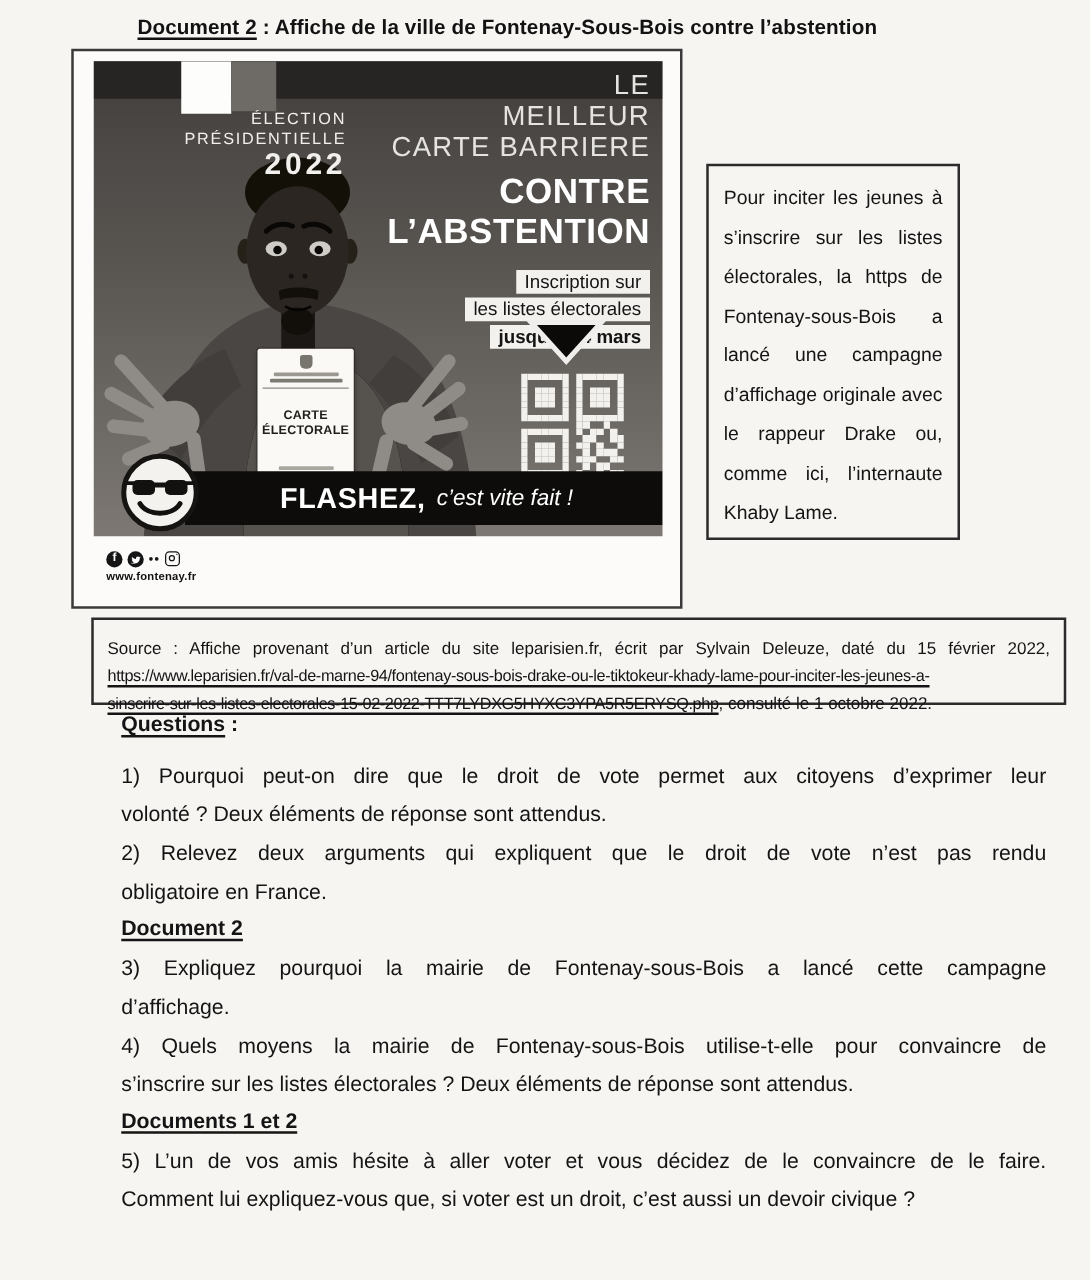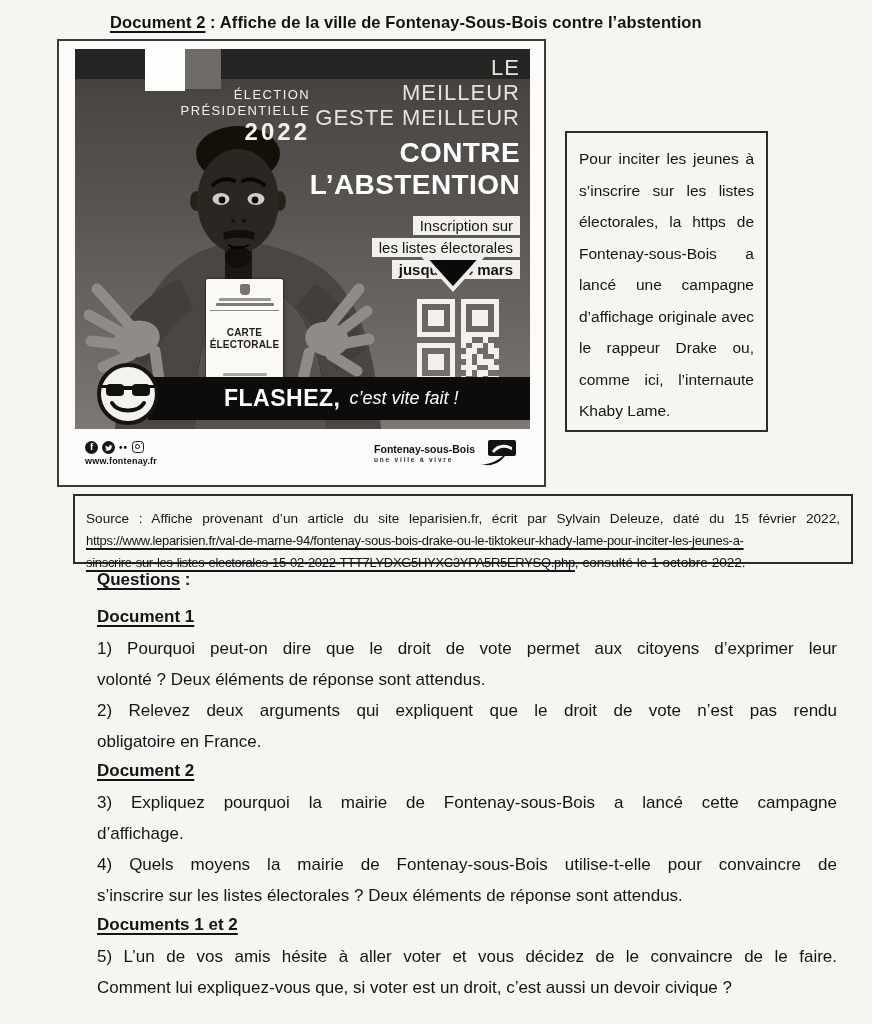--- a/index.html
+++ b/index.html
@@ -18,21 +18,21 @@
   .poster-frame { position:absolute; left:57px; top:39px; width:489px; height:448px;
                   background:#fcfbf9; border:2px solid #3a3a3a; padding:8px 14px 0 16px; }
   .poster { position:relative; width:455px; height:380px; overflow:hidden;
             background:linear-gradient(180deg,#3f3c3a 0%,#4c4946 18%,#5a5652 45%,#6e6a65 78%,#7d7873 100%); }
   .figure { position:absolute; left:0; top:0; }
 
   .p-topbar { position:absolute; left:0; top:0; width:455px; height:30px; background:#272523; }
   .notch { position:absolute; left:70px; top:0; width:40px; height:42px; background:#fdfdfb; }
   .notch-gray { position:absolute; left:110px; top:0; width:36px; height:40px; background:#6e6a66; }
 
-  .p-election { position:absolute; left:0; top:38px; width:202px; text-align:right; color:#f2f0ed;margin-left:33px; }
+  .p-election { position:absolute; left:0; top:38px; width:202px; text-align:right; color:#f2f0ed; }
   .el1 { font-size:13px; letter-spacing:1.4px; line-height:16px; }
   .elyear { font-size:24px; font-weight:700; letter-spacing:3px; line-height:26px; }
 
   .p-headline { position:absolute; right:10px; top:6px; text-align:right; }
   .hl  { font-size:22px; line-height:25px; color:#e5e3df; letter-spacing:1px; }
   .hlb { font-size:28px; line-height:32px; color:#ffffff; font-weight:800; letter-spacing:.4px; }
   .hlb.first { margin-top:7px; }
 
   .p-chips { position:absolute; right:10px; top:164px; text-align:right; }
   .p-chips > div { margin-top:3px; }
@@ -151,21 +151,21 @@
 
       <div class="p-election">
         <div class="el1">ÉLECTION</div>
         <div class="el1">PRÉSIDENTIELLE</div>
         <div class="elyear">2022</div>
       </div>
 
       <div class="p-headline">
         <div class="hl">LE</div>
         <div class="hl">MEILLEUR</div>
-        <div class="hl">GESTE MEILLEUR</div>
+        <div class="hl">CARTE BARRIERE</div>
         <div class="hlb first">CONTRE</div>
         <div class="hlb">L’ABSTENTION</div>
       </div>
 
       <div class="p-chips">
         <div><span class="chip">Inscription sur</span></div>
         <div><span class="chip">les listes électorales</span></div>
         <div><span class="chip chip-b">jusqu’au 4 mars</span></div>
       </div>
 
@@ -441,31 +441,20 @@
               </svg>
           </span>
           <span class="ic-dots">••</span>
           <span class="ic-ig">
               <span class="ig-lens"></span>
               <span class="ig-dot"></span>
             </span>
         </div>
         <div class="pf-site">www.fontenay.fr</div>
       </div>
-      <div class="pf-right">
-        <div class="logo-text">
-          <div class="logo-city">Fontenay-sous-Bois</div>
-          <div class="logo-tag">une ville à vivre</div>
-        </div>
-        <svg class="logo-mark" width="36" height="26" viewBox="0 0 36 26">
-          <rect x="8" y="0" width="28" height="16" rx="2" fill="#141312"></rect>
-          <path d="M12 11 C17 4 24 3 32 7 L32 10 C24 6 18 8 14 13 Z" fill="#f5f4f1"></path>
-          <path d="M1 24 C10 25 20 20 27 12 C24 21 12 28 1 24 Z" fill="#141312"></path>
-        </svg>
-      </div>
     </div>
   </div>
 
   <div class="side-box">
     <div class="jl">Pour inciter les jeunes à</div>
     <div class="jl">s’inscrire sur les listes</div>
     <div class="jl">électorales, la https de</div>
     <div class="jl">Fontenay-sous-Bois a</div>
     <div class="jl">lancé une campagne</div>
     <div class="jl">d’affichage originale avec</div>
@@ -484,21 +473,20 @@
     <div class="src-line">
       <span class="u src-url">sinscrire-sur-les-listes-electorales-15-02-2022-TTT7LYDXG5HYXC3YPA5R5ERYSQ.php</span><span>, consulté le 1 octobre 2022.</span>
     </div>
   </div>
 
   <div class="questions">
     <div class="q-head">
       <span class="u">Questions</span><span> :</span>
     </div>
 
-    <div class="q-sec u">Document 1</div>
     <div class="ql jl">1) Pourquoi peut-on dire que le droit de vote permet aux citoyens d’exprimer leur</div>
     <div class="ql">volonté ? Deux éléments de réponse sont attendus.</div>
     <div class="ql jl">2) Relevez deux arguments qui expliquent que le droit de vote n’est pas rendu</div>
     <div class="ql">obligatoire en France.</div>
 
     <div class="q-sec u">Document 2</div>
     <div class="ql jl">3) Expliquez pourquoi la mairie de Fontenay-sous-Bois a lancé cette campagne</div>
     <div class="ql">d’affichage.</div>
     <div class="ql jl">4) Quels moyens la mairie de Fontenay-sous-Bois utilise-t-elle pour convaincre de</div>
     <div class="ql">s’inscrire sur les listes électorales ? Deux éléments de réponse sont attendus.</div>

